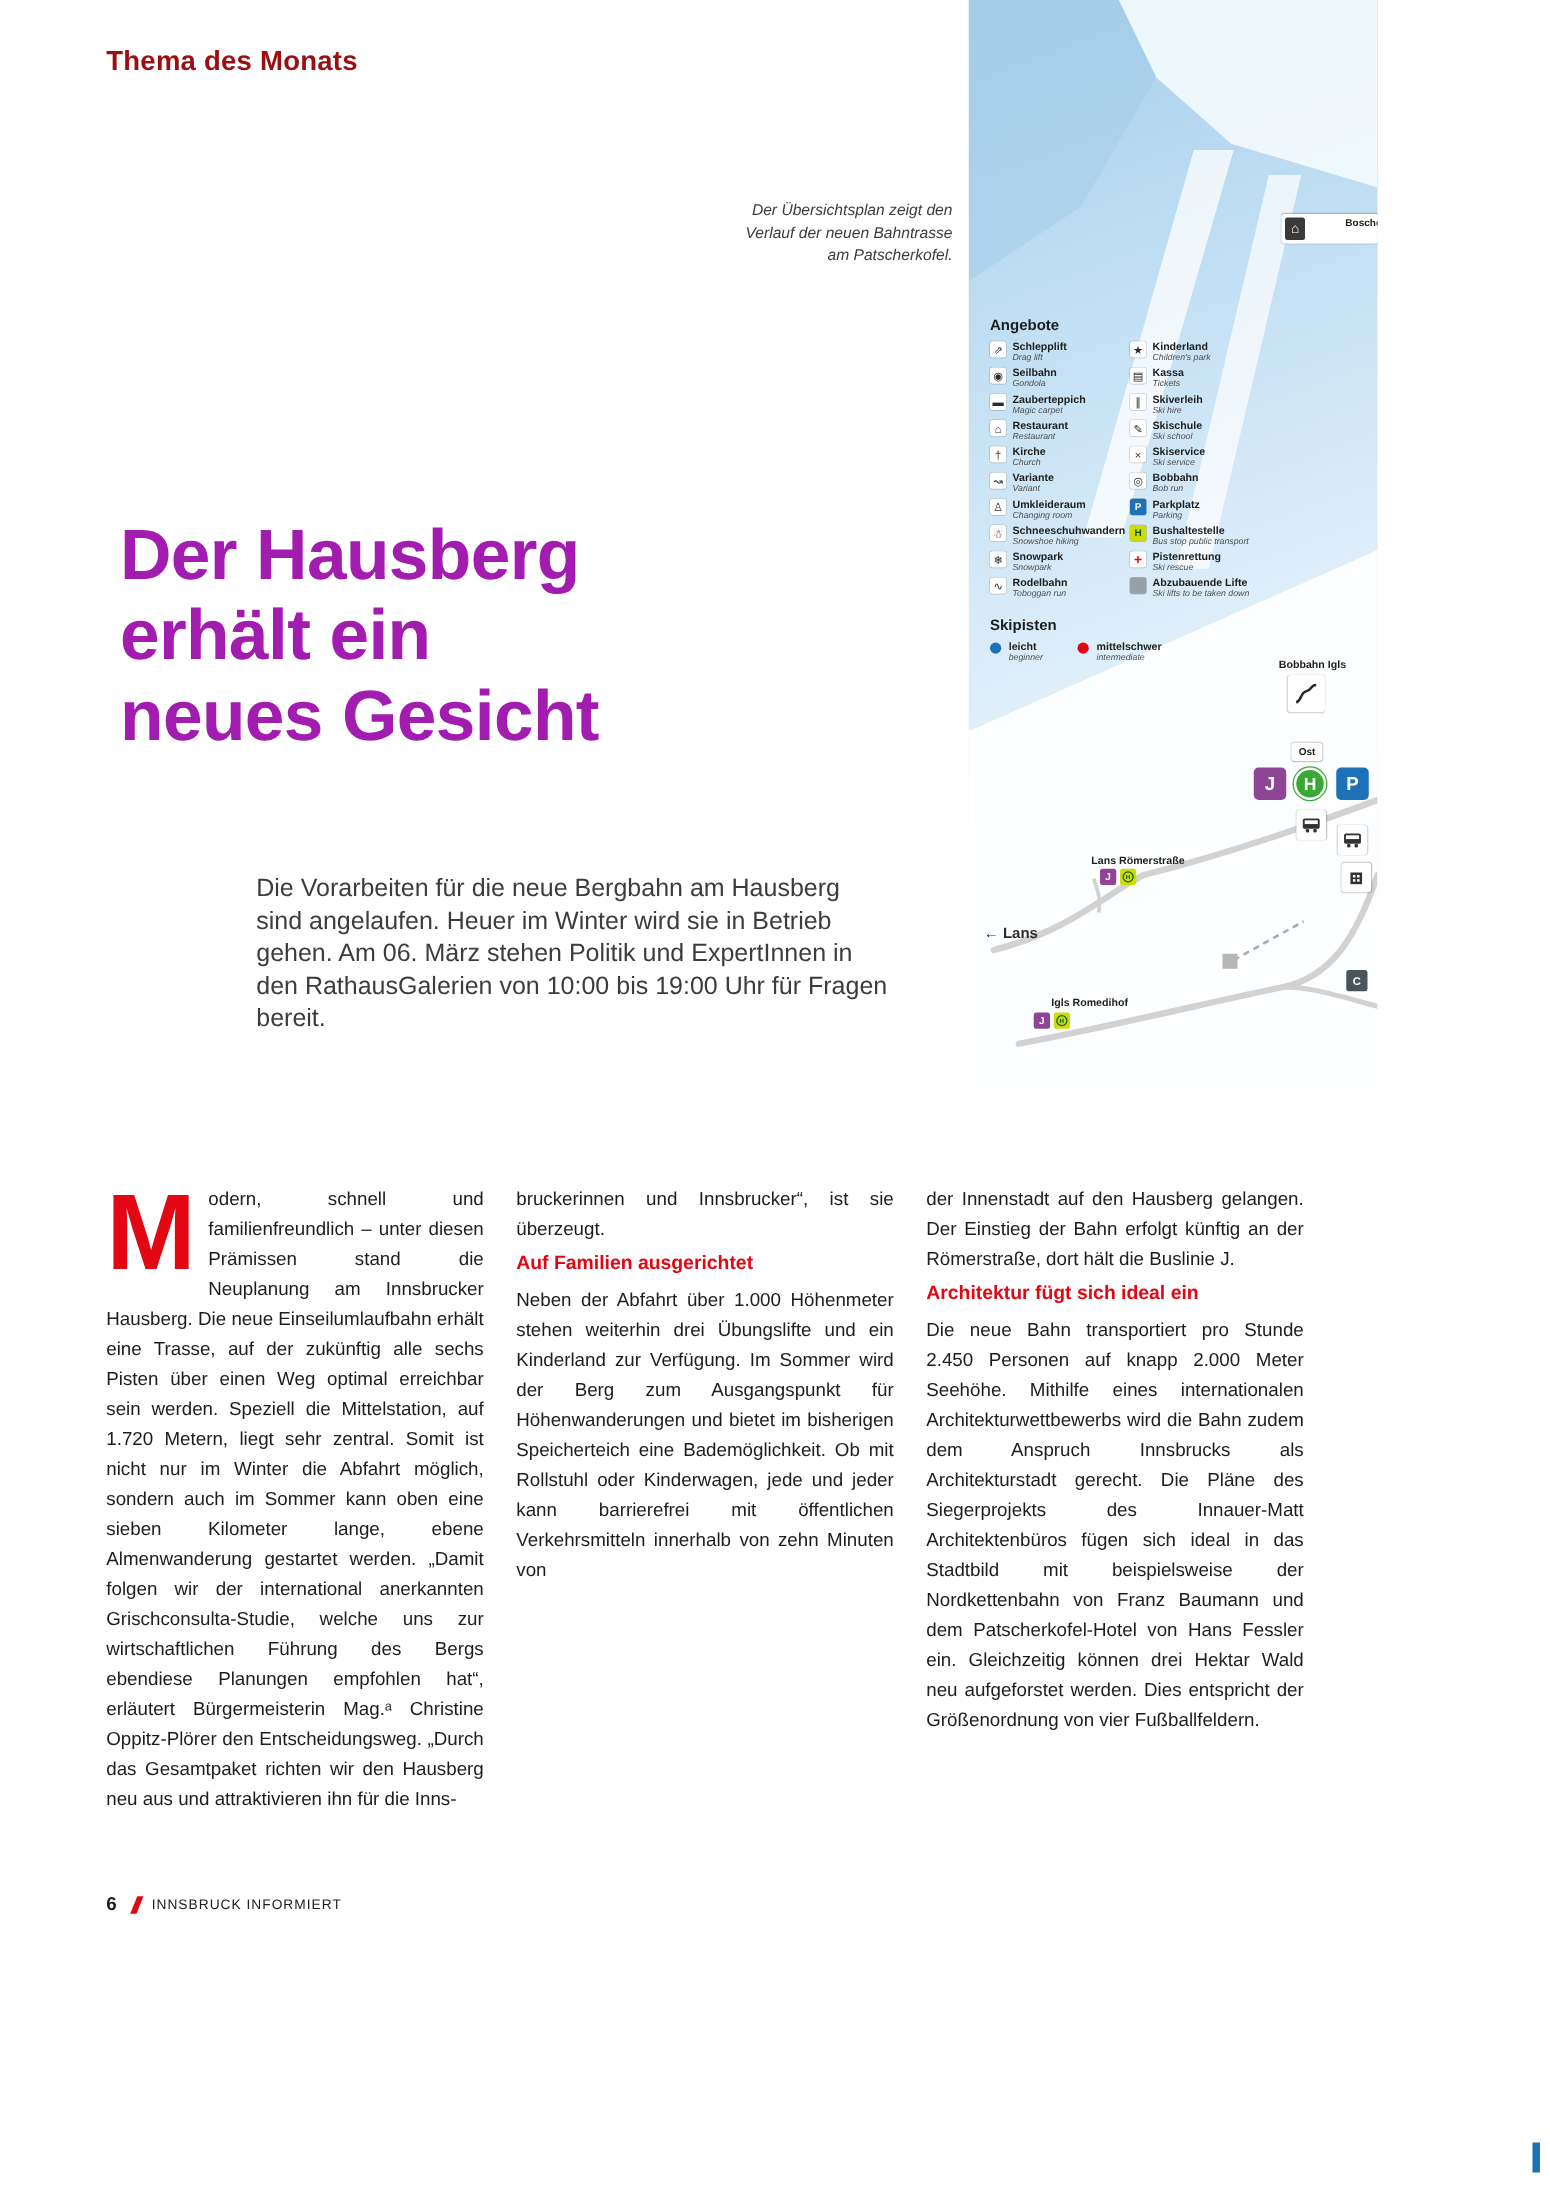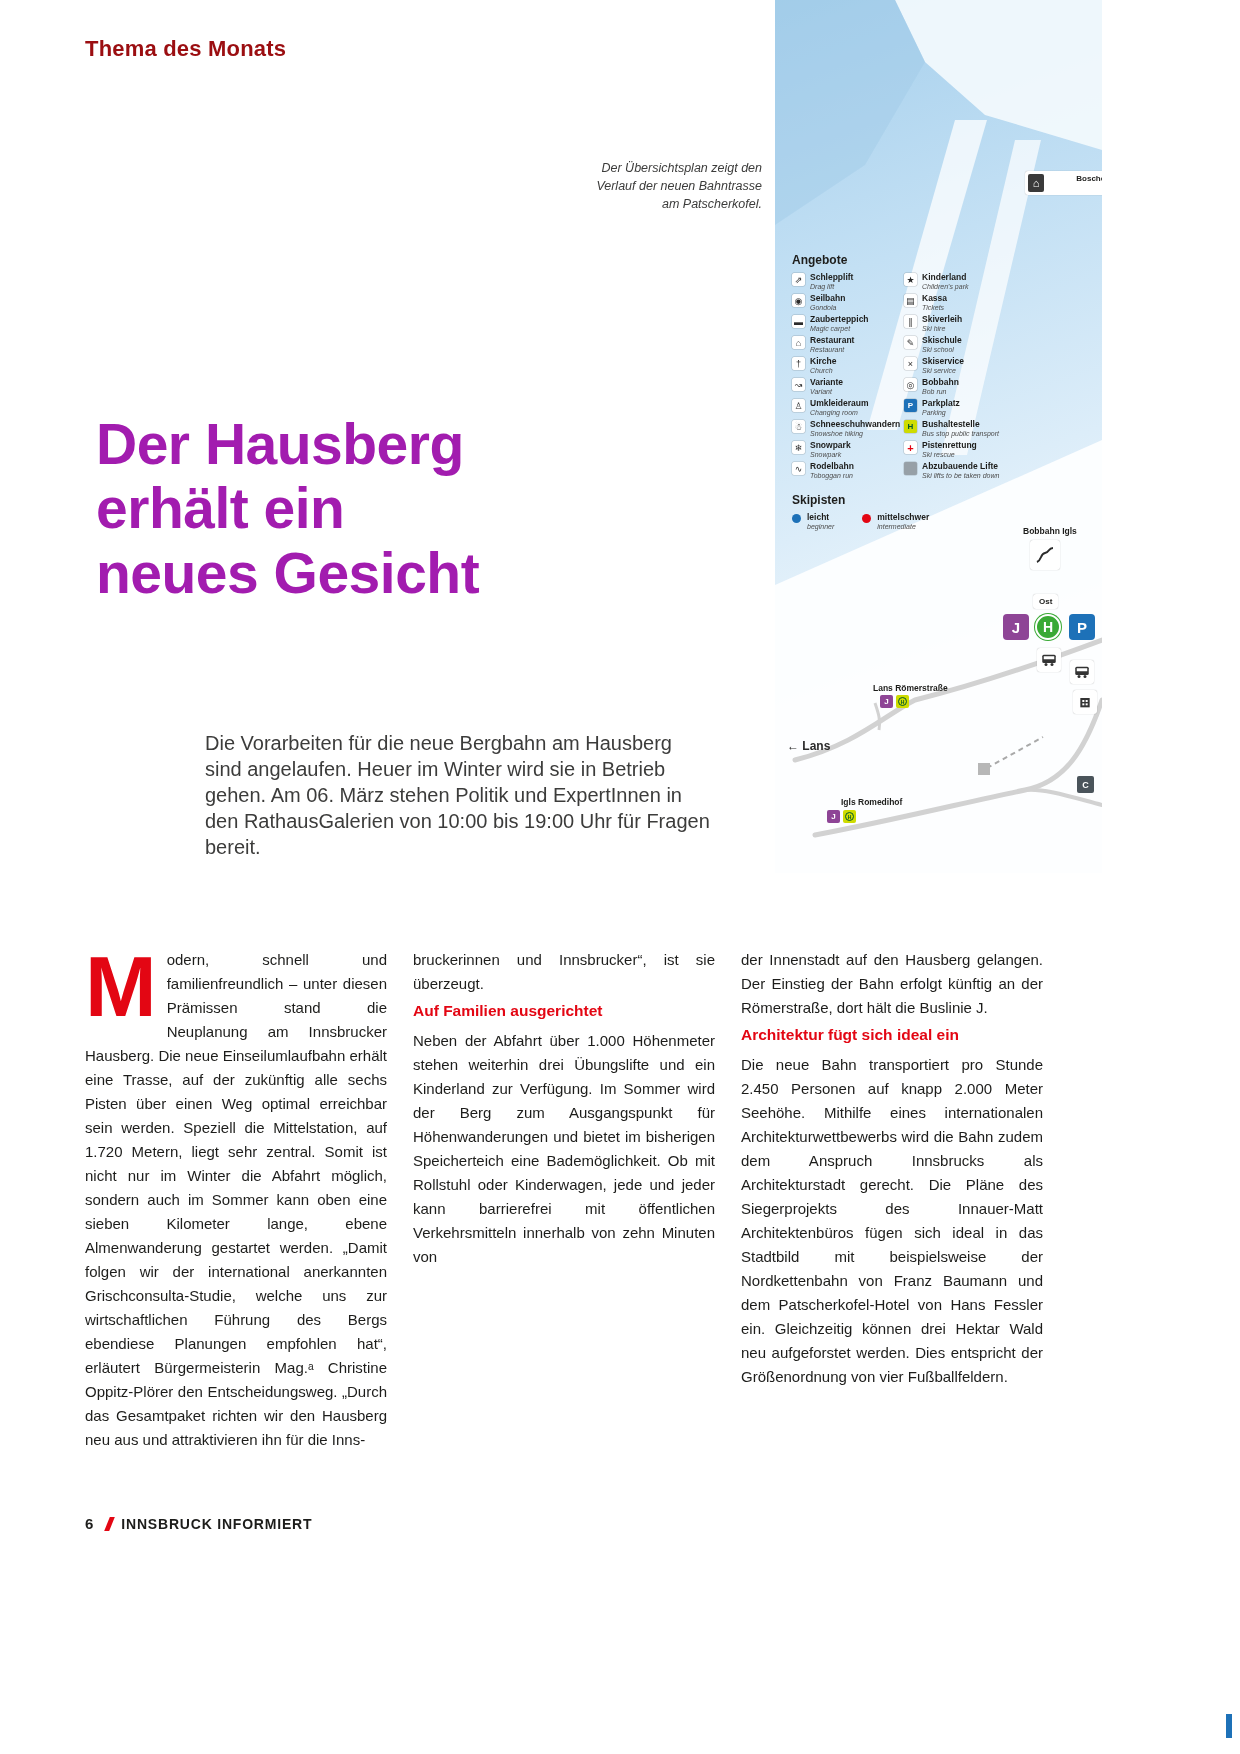--- a/index.html
+++ b/index.html
@@ -4,34 +4,34 @@
 <style>
   * { margin:0; padding:0; box-sizing:border-box; }
   html,body { background:#ffffff; }
   body { font-family:"Liberation Sans", sans-serif; color:#1d1d1b; }
   .page { position:relative; width:1240px; height:1754px; background:#fff; overflow:hidden; }
 
   
   .section-label { position:absolute; left:85px; top:36px; font-size:22px; font-weight:bold; color:#9b0e11; letter-spacing:0.2px; }
   .caption { position:absolute; left:587px; top:160px; width:175px; text-align:right; font-style:italic; font-size:12.5px; line-height:1.42; color:#3c3c3b; }
   .headline { position:absolute; left:96px; top:412px; font-size:57px; font-weight:bold; color:#a21caf; line-height:1.13; white-space:pre-line; letter-spacing:-0.5px; }
-  .lead { position:absolute; left:205px; top:730px; width:505px; font-size:20px; line-height:1.3; color:#3c3c3b; }
+  .lead { position:absolute; left:205px; top:698px; width:505px; font-size:20px; line-height:1.3; color:#3c3c3b; }
 
   
   .col { position:absolute; top:948px; width:302px; font-size:15px; line-height:1.6; text-align:justify; hyphens:auto; color:#1d1d1b; }
   .col-1 { left:85px; }  .col-2 { left:413px; }  .col-3 { left:741px; }
   .col p { margin:0; }
   .col h4 { color:#e30613; font-size:15.5px; font-weight:bold; margin:3px 0 5px; text-align:left; }
   .dropcap { float:left; font-size:86px; line-height:0.78; color:#e30613; font-weight:bold; padding:5px 10px 0 0; }
 
   
   .footer { position:absolute; left:85px; top:1515px; display:flex; align-items:center; }
   .footer .pnum { font-size:15px; font-weight:bold; }
   .footer .slash { display:inline-block; width:5px; height:14px; background:#e30613; transform:skewX(-22deg); margin:0 9px 0 14px; }
-  .footer .mag { font-size:14px; font-weight:bold; letter-spacing:0.8px; }
+  .footer .mag { font-size:11px; font-weight:normal; letter-spacing:0.8px; }
   .edge-mark { position:absolute; left:1226px; top:1714px; width:6px; height:24px; background:#1d71b8; }
 
   
   .map { position:absolute; left:775px; top:0; width:327px; height:873px; overflow:hidden;
          background:linear-gradient(160deg,#a5cfec 0%,#c3e0f4 30%,#dcedf9 55%,#f2f9fd 75%,#ffffff 95%); }
   .map svg.terrain { position:absolute; left:0; top:0; }
   .map-label { position:absolute; font-size:8.5px; font-weight:bold; color:#1d1d1b; white-space:nowrap; }
   .white-box { position:absolute; background:#fff; border-radius:3px; box-shadow:0 0 1px rgba(0,0,0,.35); display:flex; align-items:center; justify-content:center;text-align:right; }
   .peak-box { position:absolute; left:250px; top:171px; background:#fff; border-radius:3px; box-shadow:0 0 1px rgba(0,0,0,.35); display:flex; align-items:center; gap:4px; padding:3px 6px 3px 3px; }
   .peak-box .hut { width:18px; height:18px; background:#3a3a3a; border-radius:2px; color:#fff; font-size:11px; display:flex; align-items:center; justify-content:center; }

